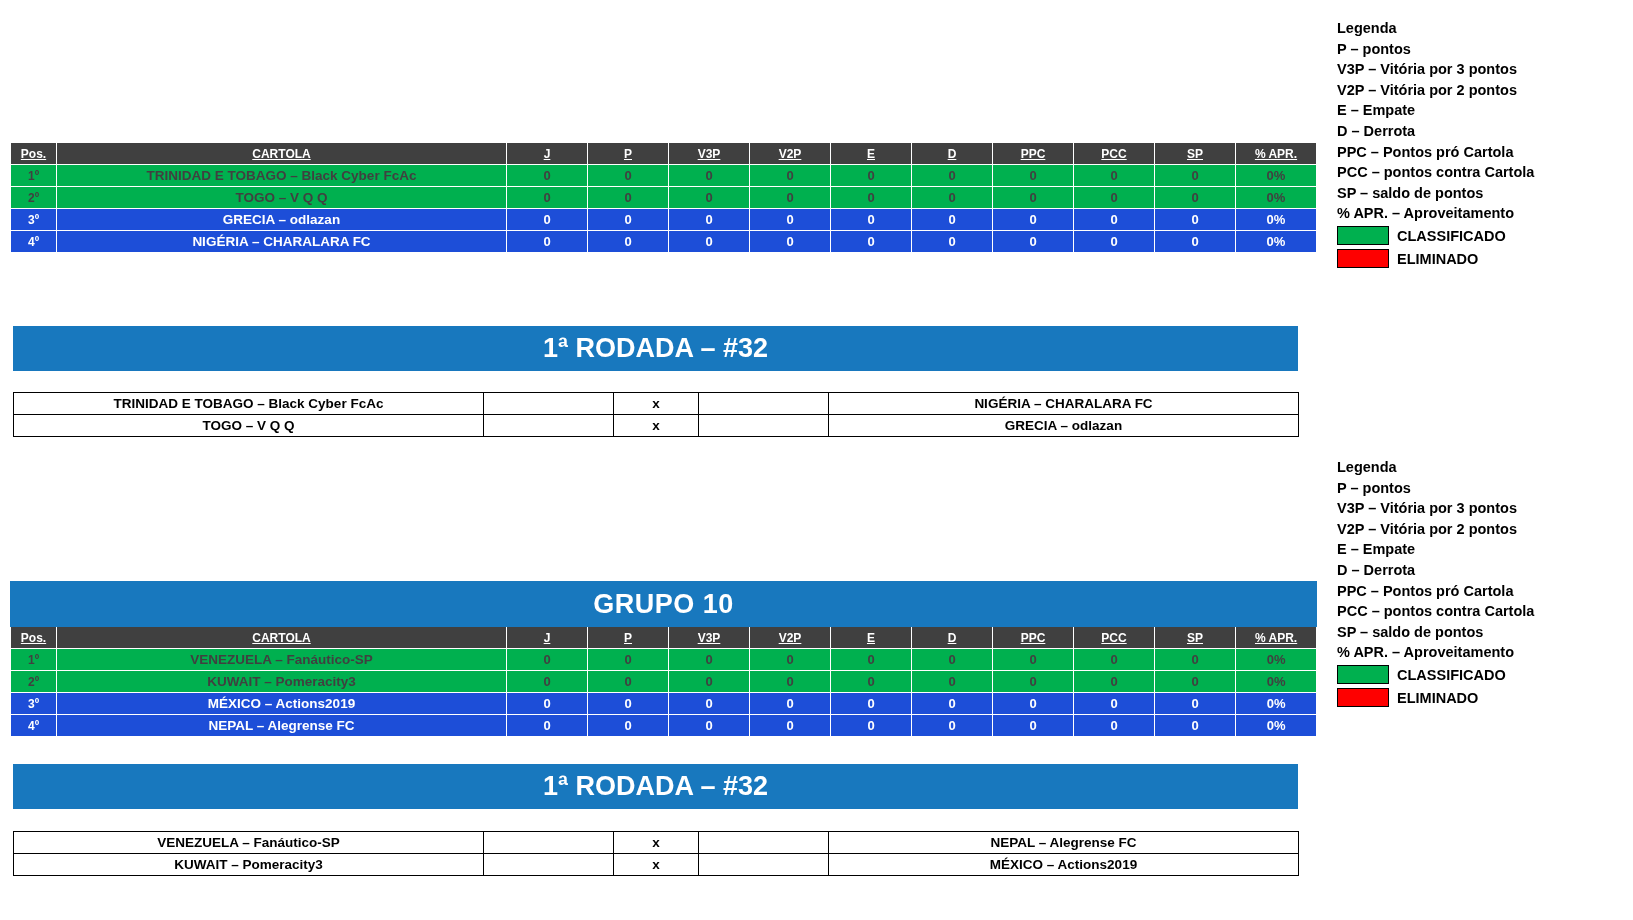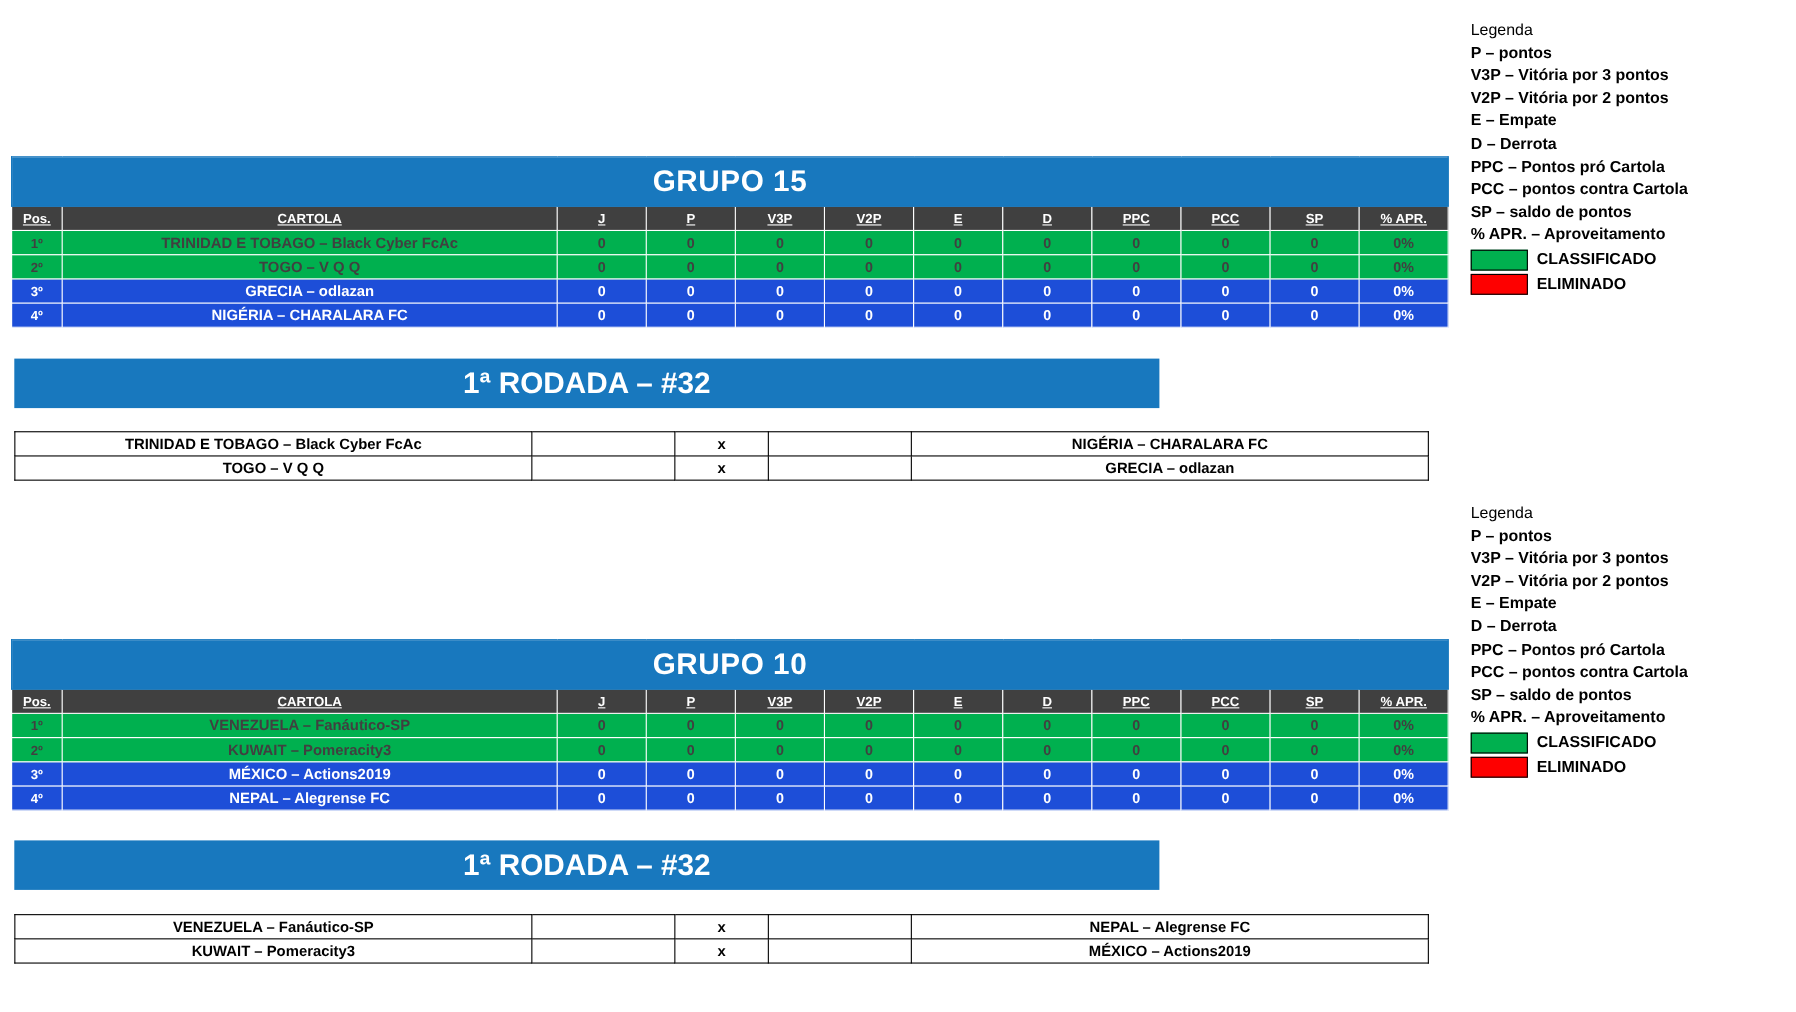--- a/index.html
+++ b/index.html
@@ -66,21 +66,21 @@
   
   col.c-pos   { width: 46px; }
   col.c-cart  { width: 450px; }
   col.c-num   { width: 81px; }
   col.c-apr   { width: 81px; }
 
   
   .rodada {
     background: #1878be;
     color: #ffffff;
-    width: 1041px;
+    width: 1285px;
     height: 45px;
     line-height: 45px;
     text-align: center;
     font-size: 27px;
     font-weight: bold;
     box-sizing: border-box;
   }
 
   
   table.matches {
@@ -101,24 +101,24 @@
   col.m-score { width: 130px; }
   col.m-x     { width: 85px; }
 
   
   .legend {
     width: 290px;
     font-size: 14.5px;
     font-weight: bold;
     line-height: 20.6px;
   }
-  .legend .ltitle { font-weight: normal; }
+  .legend .ltitle { font-weight: bold; }
   .legend-row {
     display: flex;
-    align-items: center;
+    align-items: flex-start;
     margin-top: 2px;
   }
   .swatch {
     width: 52px;
     height: 19px;
     border: 1px solid #000000;
     margin-right: 8px;
     box-sizing: border-box;
   }
   .swatch.green { background: #00b04f; }
@@ -137,23 +137,20 @@
         <col class="c-num">
         <col class="c-num">
         <col class="c-num">
       <col class="c-num">
         <col class="c-num">
         <col class="c-num">
         <col class="c-num">
         <col class="c-apr">
     </colgroup>
     <tbody>
-      <tr>
-        <td class="group-title" colspan="12">GRUPO 15</td>
-      </tr>
       <tr class="hdr">
         <td>Pos.</td>
         <td>CARTOLA</td>
         <td>J</td>
         <td>P</td>
         <td>V3P</td>
         <td>V2P</td>
         <td>E</td>
         <td>D</td>
         <td>PPC</td>

